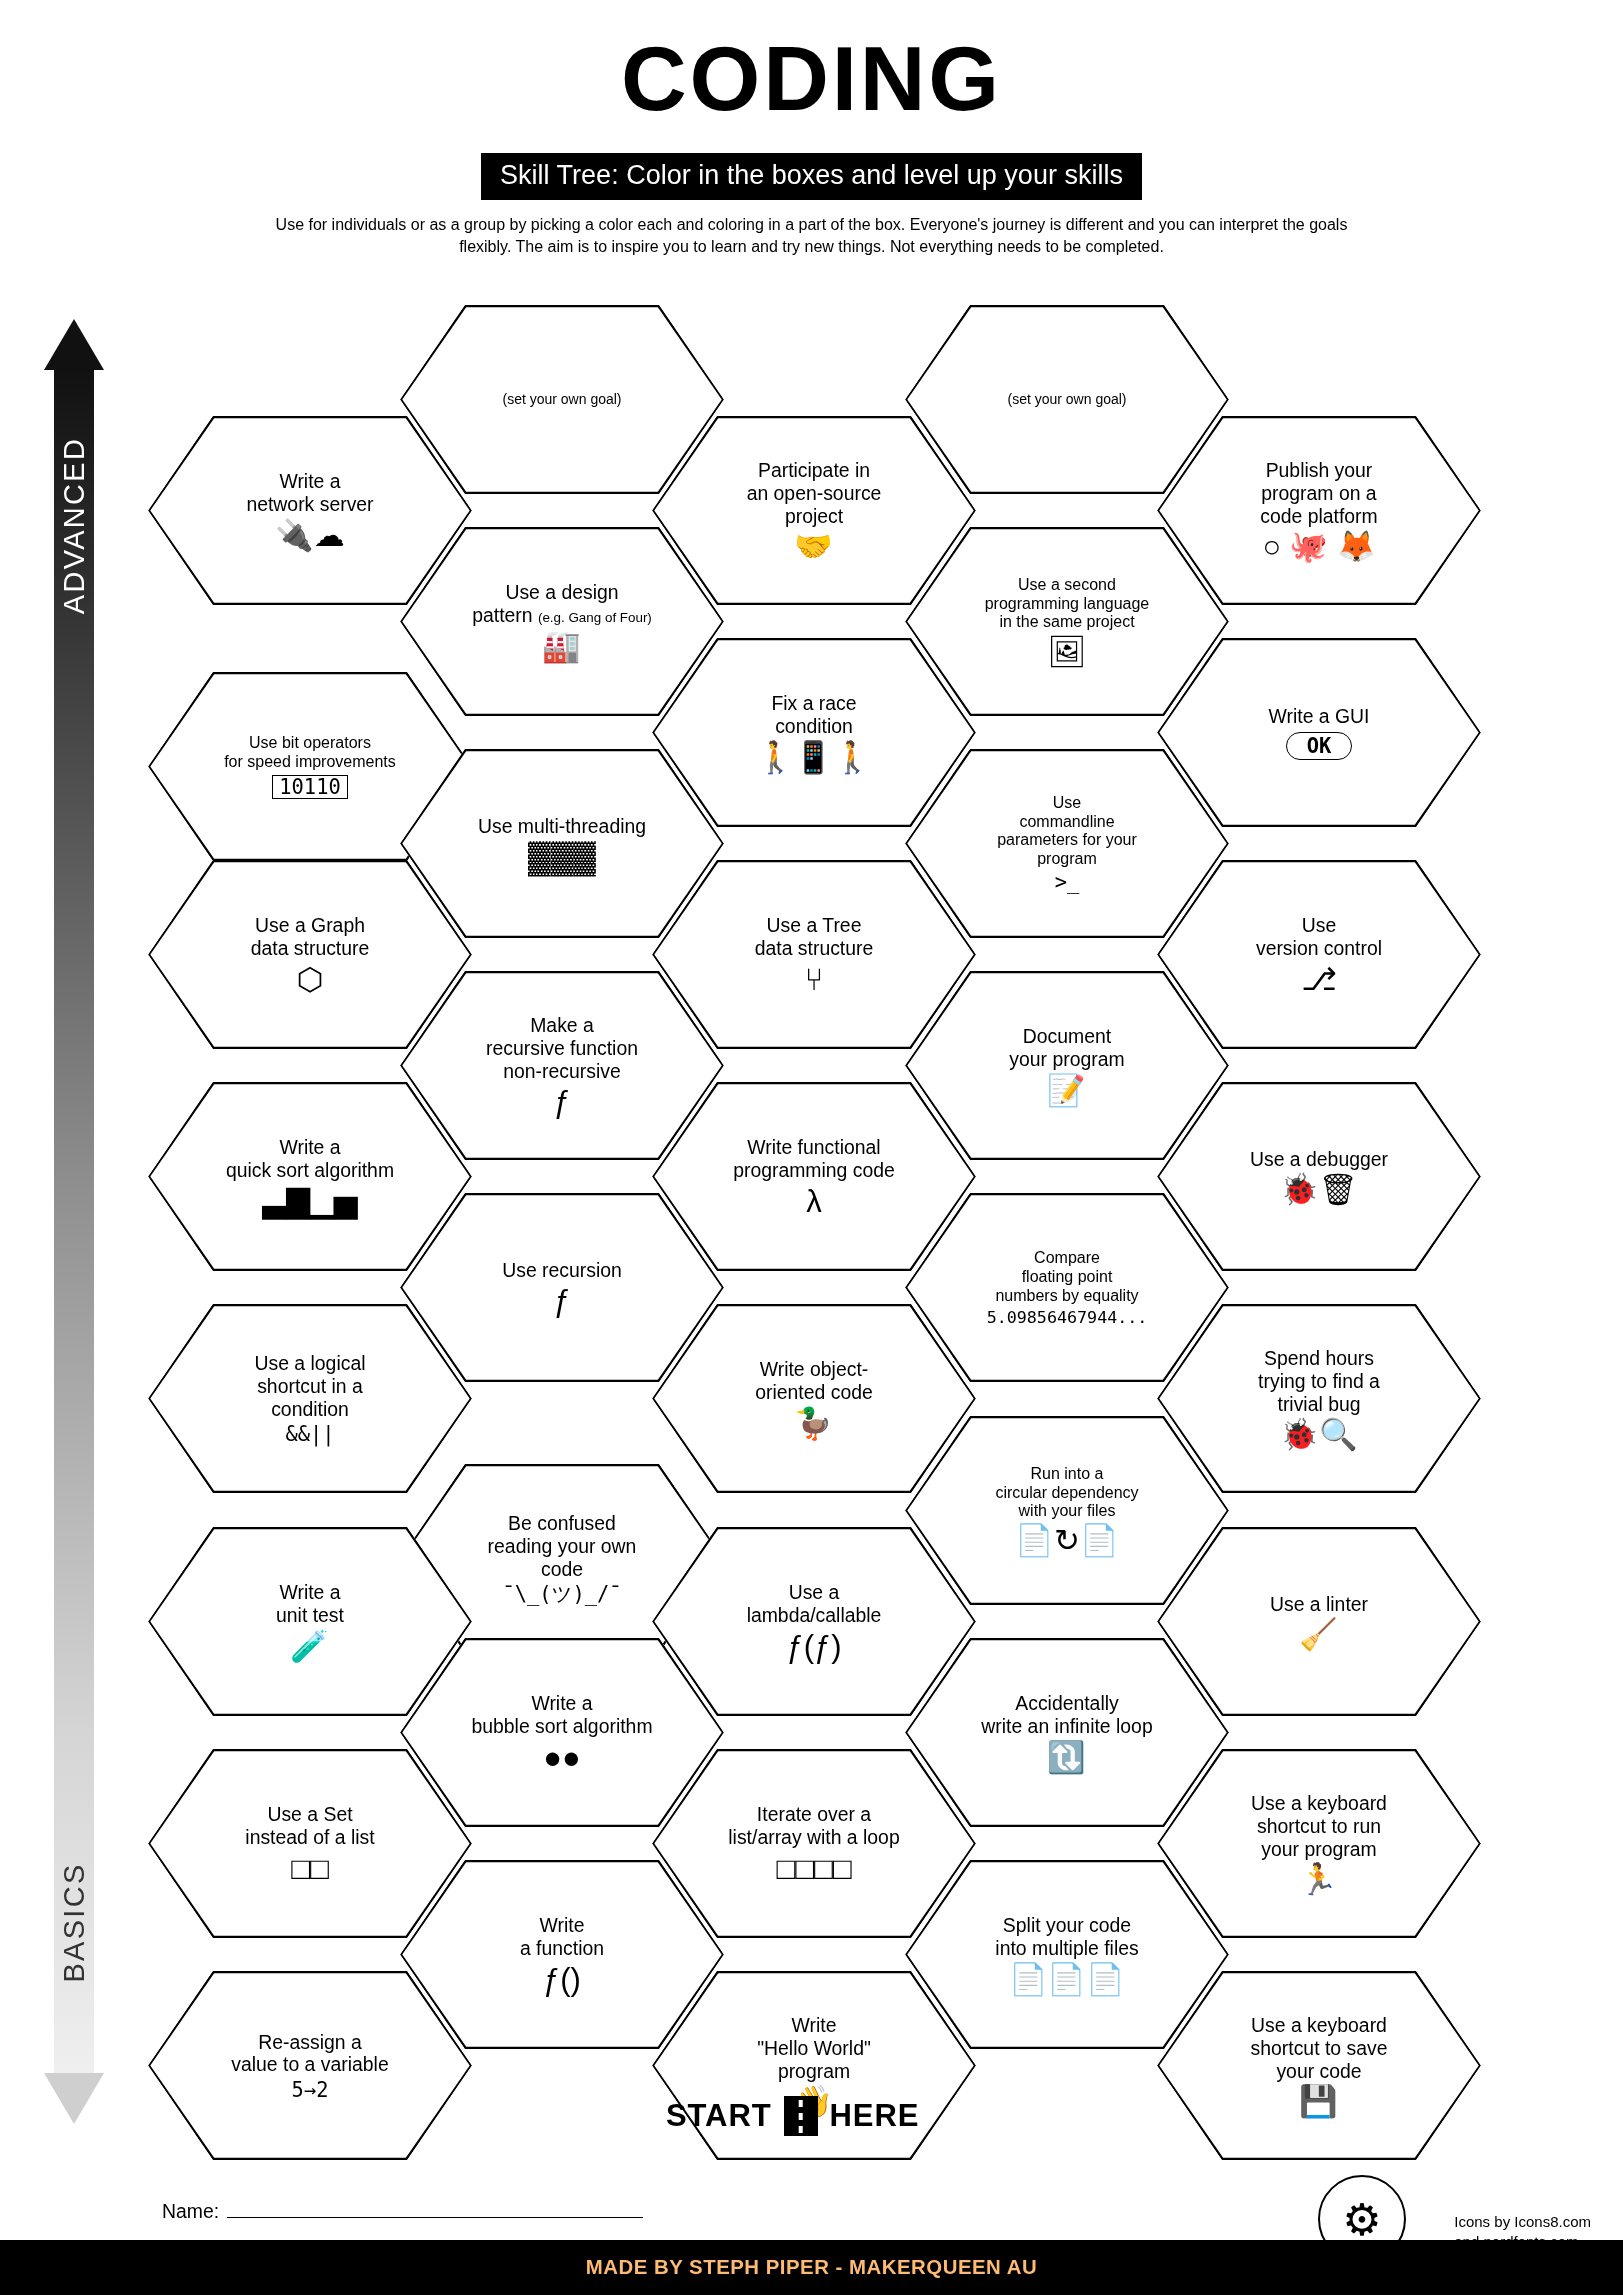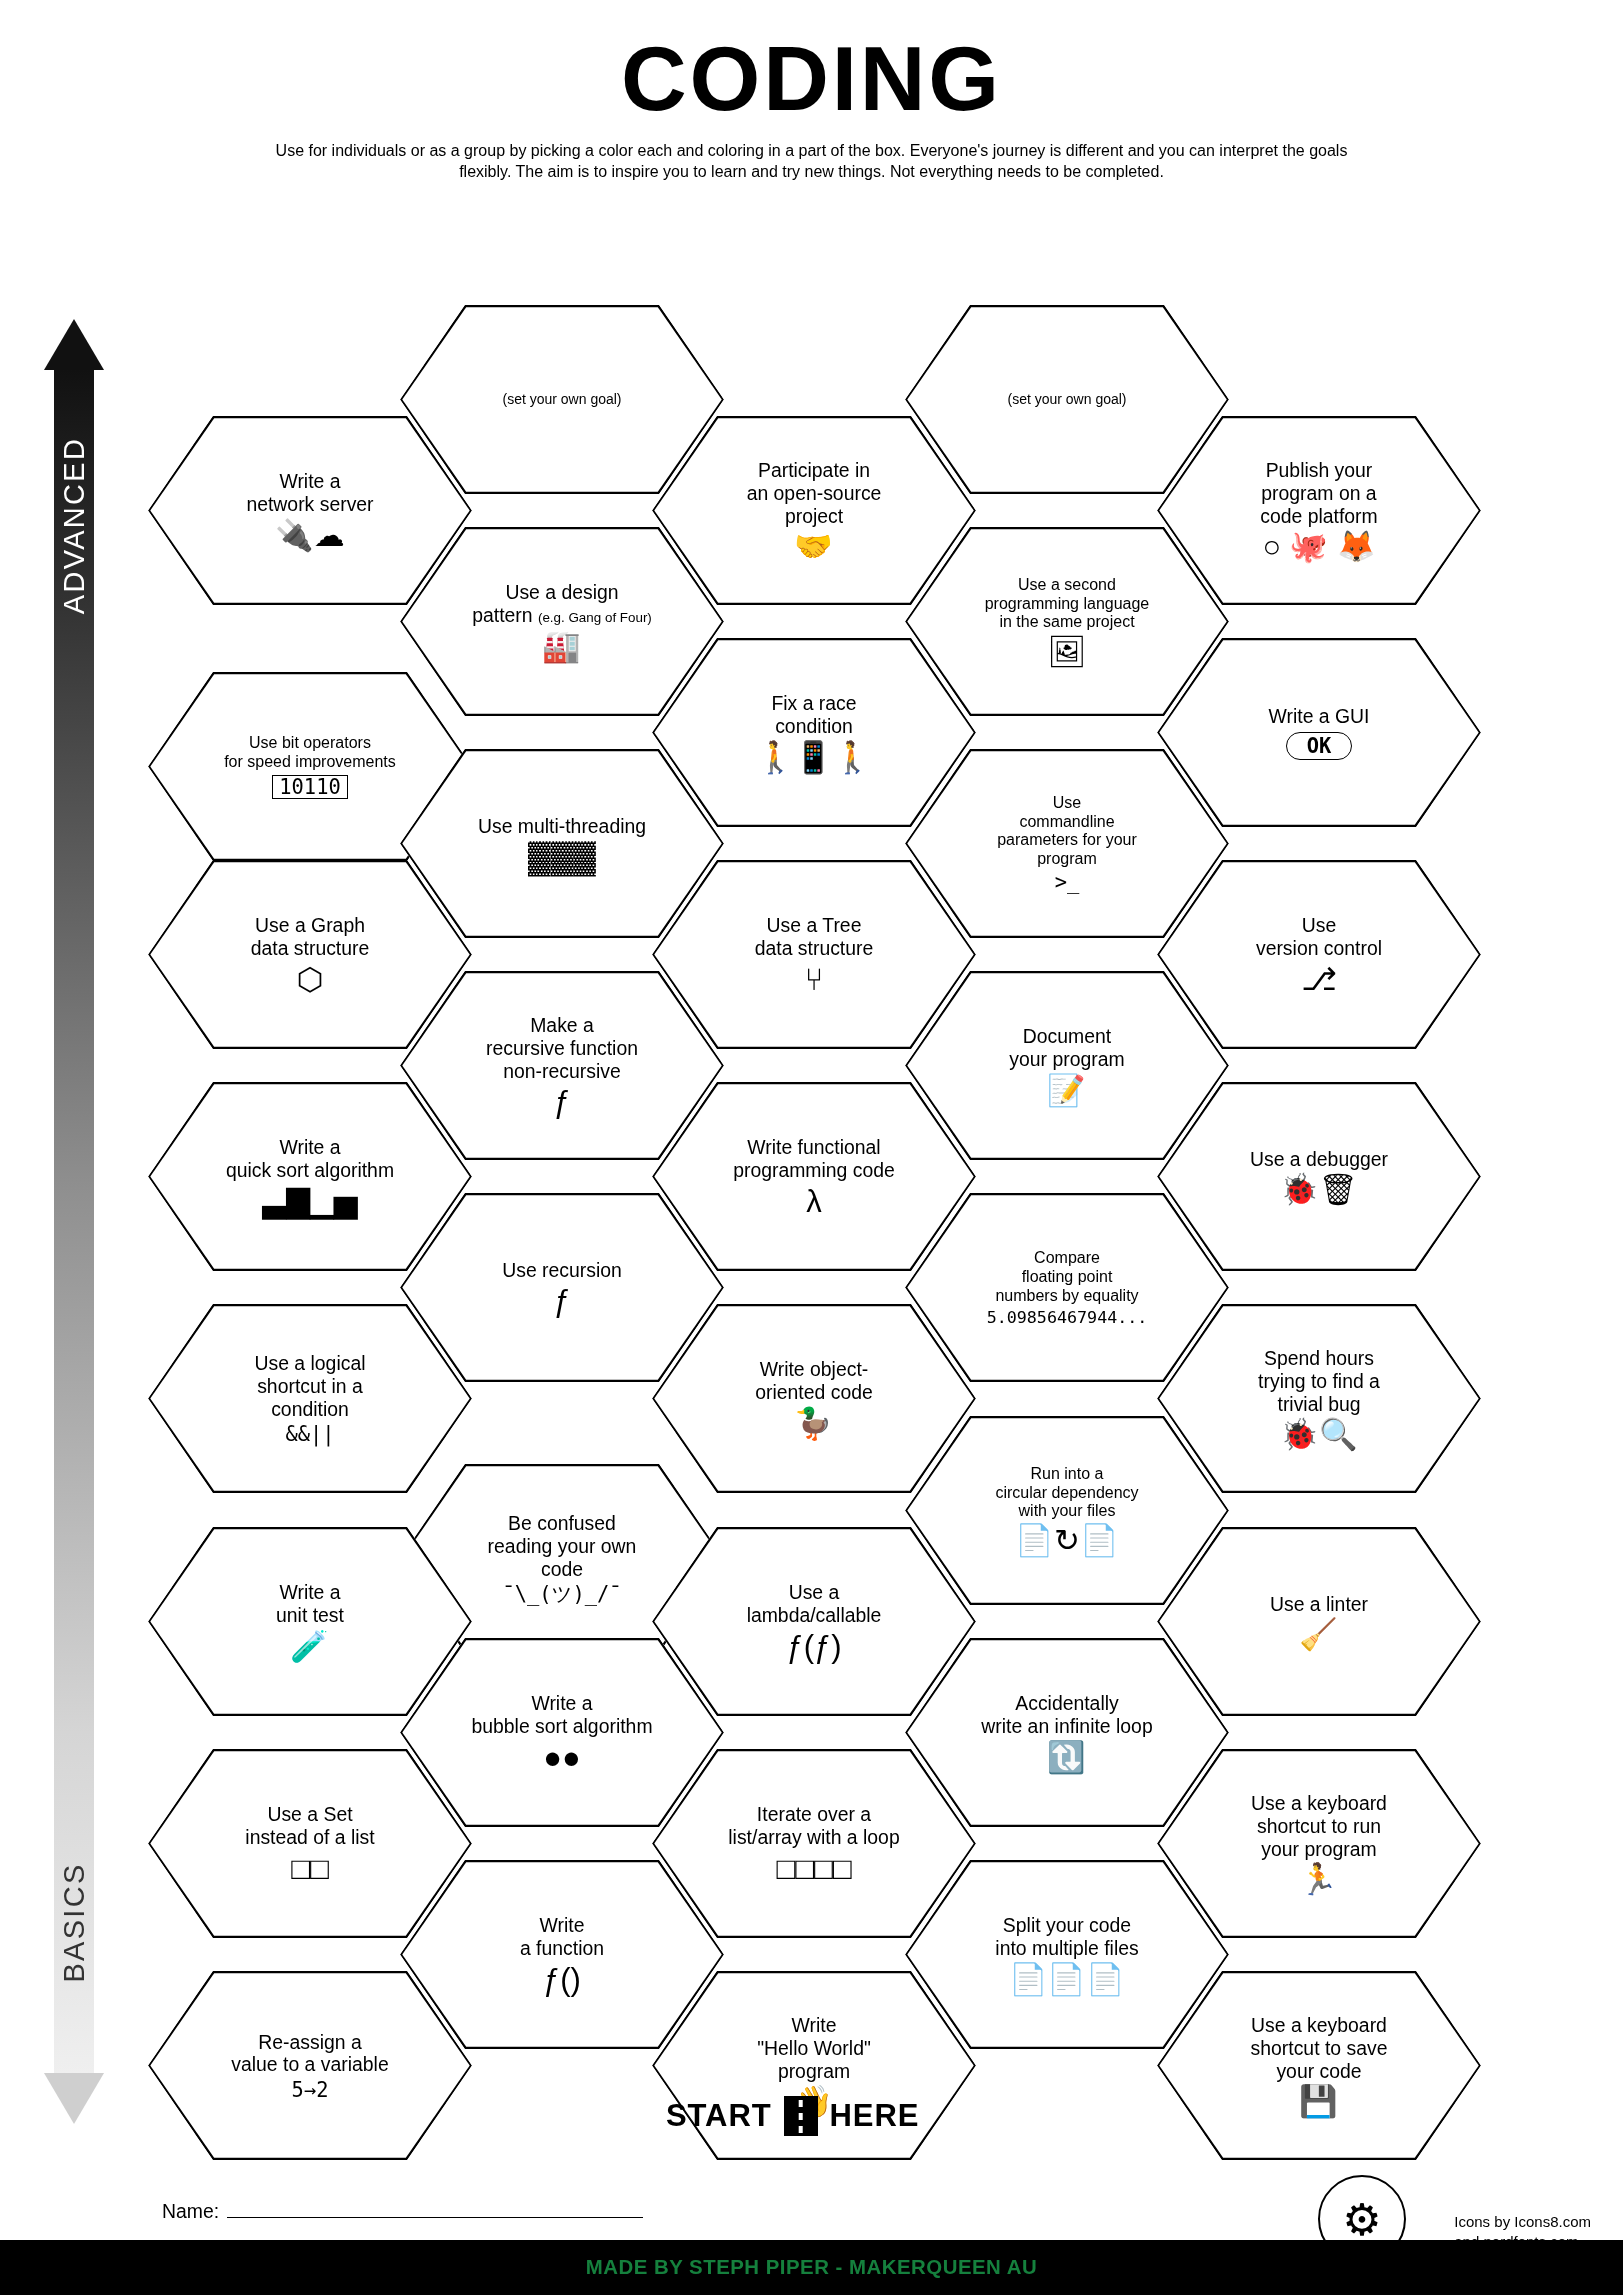--- a/index.html
+++ b/index.html
@@ -179,30 +179,31 @@
   }
   #credit-text {
     position:absolute; right: 32px; top: 2212px;
     font-size: 15px; line-height:1.3; text-align:left;
   }
 
   
   #footer {
     position:absolute; left:0; bottom:0;
     width: 100%; height: 55px;
-    background:#000; color:#15803d;
+    background:#000; color:#fdba74;
     display:flex; align-items:center; justify-content:center;
     font-size: 20.4px; font-weight: 700; letter-spacing: 0.5px;
   }
 </style>
 </head>
 <body>
 
 <div id="header">
   <h1 id="title">CODING</h1>
+  <div id="subtitle-bar">Skill Tree:  Color in the boxes and level up your skills</div>
   <div id="intro">Use for individuals or as a group by picking a color each and coloring in a part of the box.  Everyone's journey is different and you can interpret the goals flexibly.  The aim is to inspire you to learn and try new things. Not everything needs to be completed.</div>
 </div>
 
 <div id="gauge">
   <div class="arrow-up"></div>
   <div class="bar">
     <span class="lbl-adv">ADVANCED</span>
     <span class="lbl-bas">BASICS</span>
   </div>
   <div class="arrow-down"></div>

